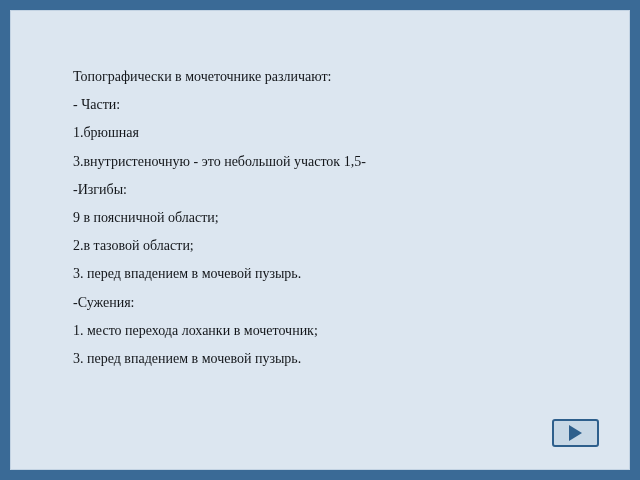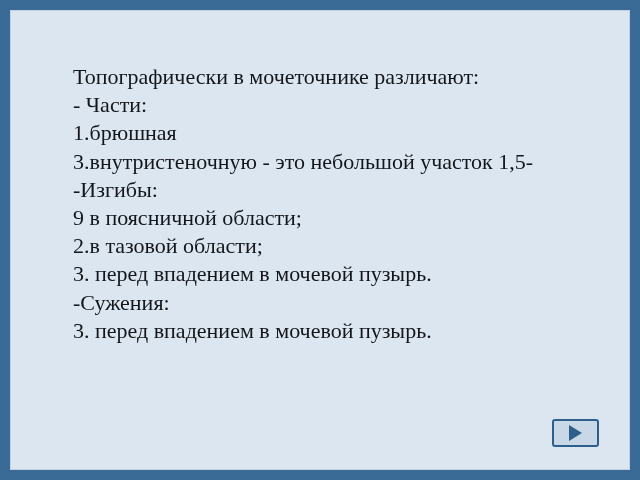--- a/index.html
+++ b/index.html
@@ -29,21 +29,21 @@
     border: 1px solid #c3d3e3;
   }
   .text-block {
     position: absolute;
     left: 62px;
     top: 52px;
     width: 510px;
   }
   .text-block p {
     margin: 0;
-    font-size: 22px;
+    font-size: 14px;
     line-height: 28.2px;
     color: #13161a;
     font-family: "Liberation Serif", serif;
     white-space: pre-wrap;
   }
   .next-button {
     position: absolute;
     right: 30px;
     bottom: 22px;
     width: 47px;
@@ -74,20 +74,21 @@
     <div class="text-block">
       <p>Топографически в мочеточнике различают:</p>
       <p>- Части:</p>
       <p>1.брюшная</p>
       <p>3.внутристеночную - это небольшой участок 1,5-</p>
       <p>-Изгибы:</p>
       <p>9 в поясничной области;</p>
       <p>2.в тазовой области;</p>
       <p>3. перед впадением в мочевой пузырь.</p>
       <p>-Сужения:</p>
+      <p>1. место перехода лоханки в мочеточник;</p>
       <p>3. перед впадением в мочевой пузырь.</p>
     </div>
 
     <div class="next-button">
       <span class="tri"></span>
     </div>
 
   </div>
 </div>
 

